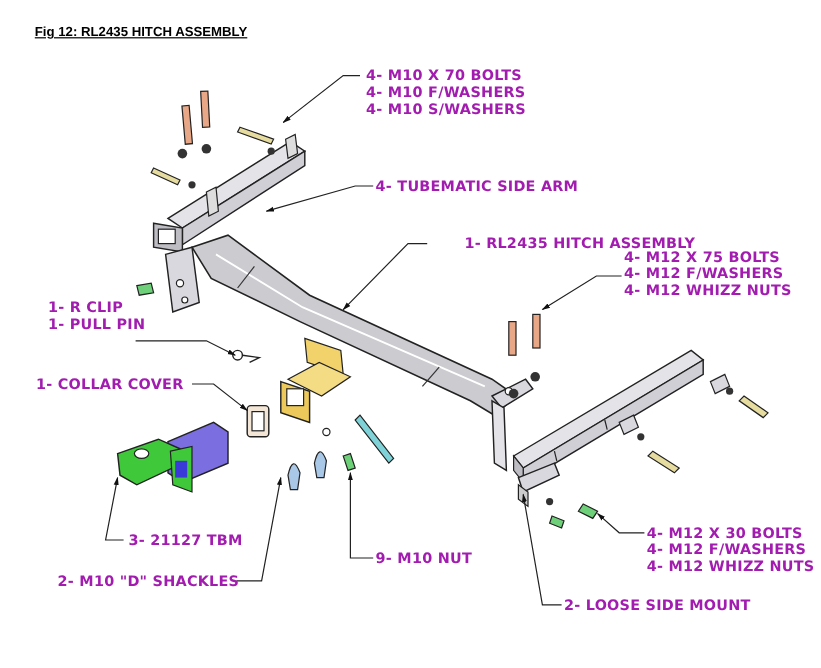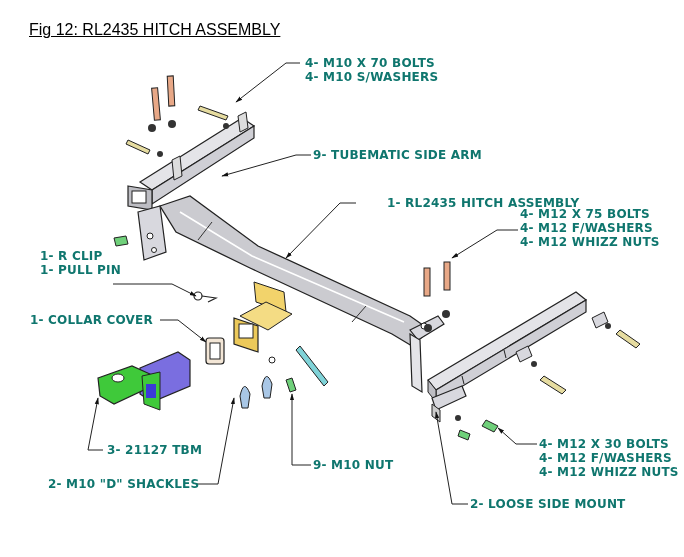--- a/index.html
+++ b/index.html
@@ -1,18 +1,18 @@
 <!DOCTYPE html>
 <html><head>
 <meta charset="utf-8">
 <style>
   html, body { margin:0; padding:0; background:#ffffff; }
   body { width:684px; height:557px; position:relative; overflow:hidden; font-family:"Liberation Sans", sans-serif; }
-  .fig-title { position:absolute; left:29px; top:21px; font-size:16px; font-weight:normal; text-decoration:underline; color:#000; }
-  .label { position:absolute; font-family:"DejaVu Sans", sans-serif; font-weight:bold; font-size:12px; line-height:14px; color:#0f766e; white-space:nowrap; letter-spacing:0.2px; }
+  .fig-title { position:absolute; left:29px; top:21px; font-size:11px; font-weight:bold; text-decoration:underline; color:#000; }
+  .label { position:absolute; font-family:"DejaVu Sans", sans-serif; font-weight:bold; font-size:12px; line-height:14px; color:#a21caf; white-space:nowrap; letter-spacing:0.2px; }
   .label div { margin:0; }
   svg.diagram { position:absolute; left:0; top:0; }
 </style>
 </head>
 <body>
 
 <div class="fig-title">Fig 12: RL2435 HITCH ASSEMBLY</div>
 
 <svg class="diagram" width="684" height="557" viewBox="0 0 684 557">
   <defs>
@@ -139,25 +139,26 @@
     <polyline points="103,450 88,450 98,398" marker-end="url(#arr)"></polyline>
     <polyline points="197,484 218,484 234,398" marker-end="url(#arr)"></polyline>
     <polyline points="311,465 292,465 292,394" marker-end="url(#arr)"></polyline>
     <polyline points="537,444 516,444 498,428" marker-end="url(#arr)"></polyline>
     <polyline points="468,504 452,504 436,412" marker-end="url(#arr)"></polyline>
   </g>
 </svg>
 
 <div class="label" style="left:305px; top:56px;">
   <div>4- M10 X 70 BOLTS</div>
+  <div>4- M10 F/WASHERS</div>
   <div>4- M10 S/WASHERS</div>
 </div>
 
 <div class="label" style="left:313px; top:148px;">
-  <div>9- TUBEMATIC SIDE ARM</div>
+  <div>4- TUBEMATIC SIDE ARM</div>
 </div>
 
 <div class="label" style="left:357px; top:196px;margin-left:30px;">
   <div>1- RL2435 HITCH ASSEMBLY</div>
 </div>
 
 <div class="label" style="left:520px; top:207px;">
   <div>4- M12 X 75 BOLTS</div>
   <div>4- M12 F/WASHERS</div>
   <div>4- M12 WHIZZ NUTS</div>

